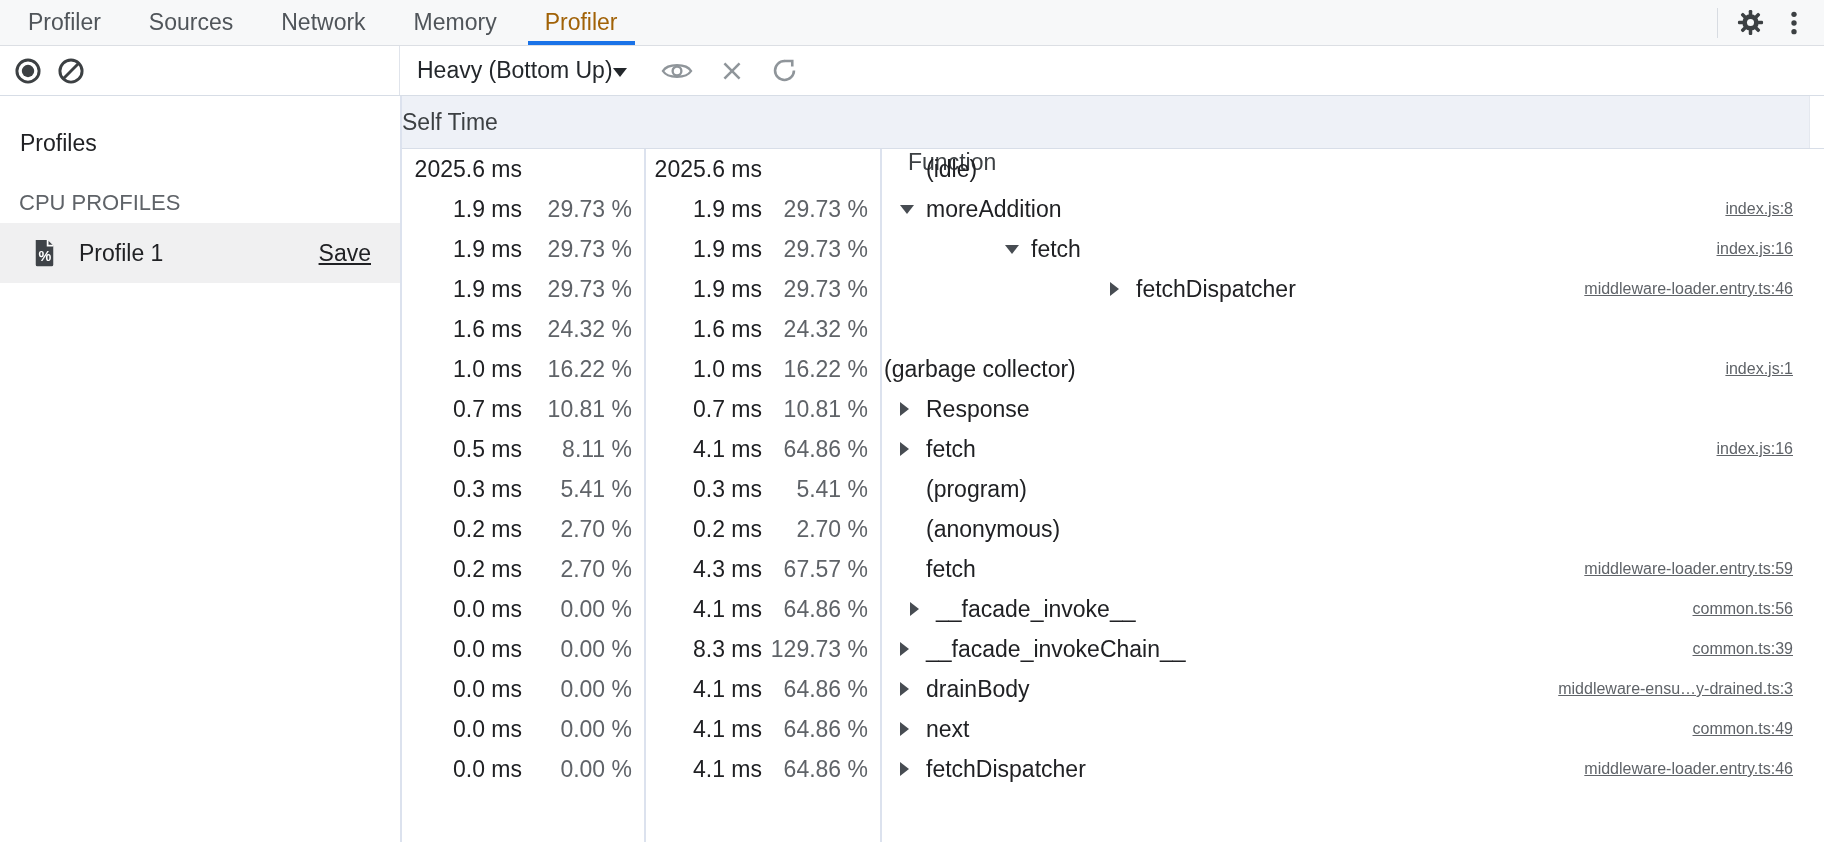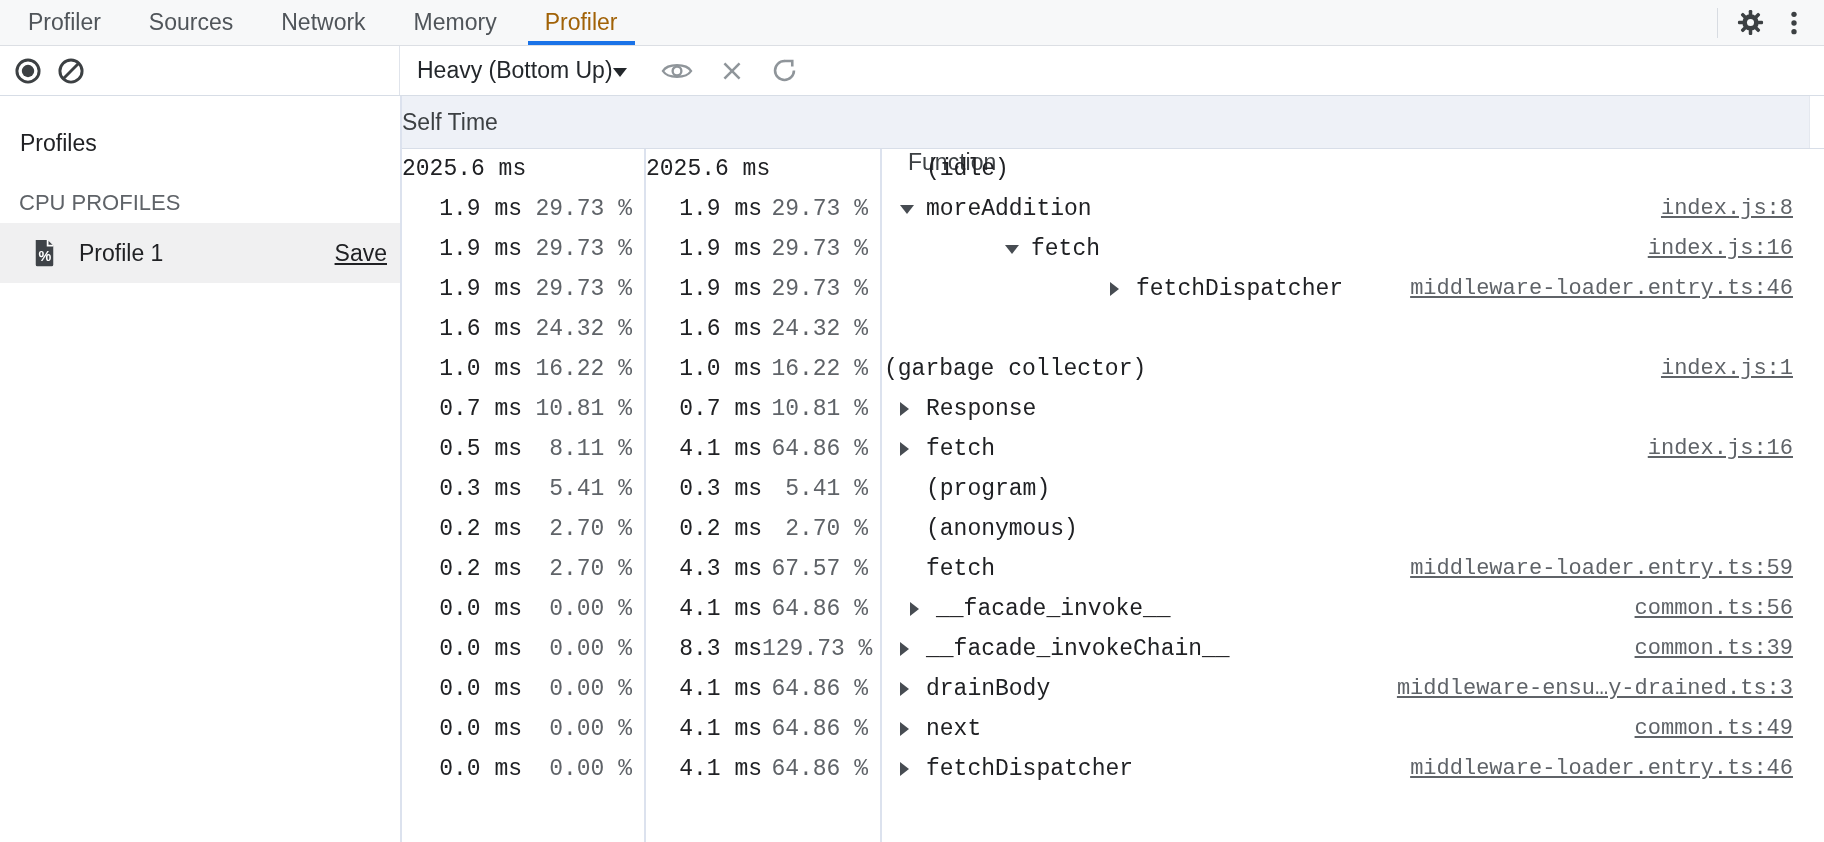--- a/index.html
+++ b/index.html
@@ -27,43 +27,43 @@
   .caret-down{width:0;height:0;border-left:7px solid transparent;border-right:7px solid transparent;border-top:9px solid #23272b;margin-top:3px;}
   .tb-ico{display:flex;align-items:center;justify-content:center;}
   .ml36{margin-left:34px}.ml28{margin-left:26px}
   
   .sidebar{position:absolute;left:0;top:96px;width:400px;bottom:0;background:#ffffff;}
   .sidebar-heading{position:absolute;left:20px;top:34px;font-size:23px;color:#202124;}
   .sidebar-section{position:absolute;left:19px;top:94px;font-size:22px;color:#5f6368;}
   .profile-item{position:absolute;left:0;top:127px;width:400px;height:60px;background:#f0f0f1;display:flex;align-items:center;}
   .profile-icon{margin-left:31px;flex:none;display:flex;}
   .profile-name{margin-left:21px;font-size:23px;color:#202124;}
-  .save-link{position:absolute;right:13px;font-size:23px;color:#202124;text-decoration:underline;cursor:pointer;}
+  .save-link{position:absolute;right:29px;font-size:23px;color:#202124;text-decoration:underline;cursor:pointer;}
   
   .grid{position:absolute;left:400px;top:96px;right:0;bottom:0;border-left:2px solid #dce2ee;overflow:hidden;background:#fff;}
   .colline{position:absolute;top:0;bottom:0;width:2px;background:#dce2ee;}
   .colline-1{left:242px}.colline-2{left:478px}
   .grid-header{position:absolute;top:0;left:0;right:0;height:52px;background:#eef1f7;border-bottom:1px solid #d8dee8;font-size:23px;color:#3c4043;}
   .h-cell{position:absolute;top:0;height:52px;line-height:52px;white-space:nowrap;}
   .h-self{left:0;width:242px;text-align:left;}
   .h-total{left:244px;width:234px;text-align:center;}
   .h-fn{left:506px;margin-top:40px;}
   .scroll-corner{position:absolute;right:0;top:0;width:14px;height:52px;background:#ffffff;border-left:1px solid #e4e8ef;}
-  .grid-body{position:absolute;top:53px;left:0;right:0;bottom:0;font-family:Liberation Mono, monospace;}
+  .grid-body{position:absolute;top:53px;left:0;right:0;bottom:0;}
   .row{position:relative;height:40px;line-height:40px;font-size:23px;}
   .c{position:absolute;top:0;height:40px;text-align:right;white-space:nowrap;}
   .c-self-ms{left:0;width:120px;color:#202124;}
   .c-self-pct{left:120px;width:110px;color:#5f6368;}
   .c-total-ms{left:244px;width:116px;color:#202124;}
   .c-total-pct{left:360px;width:106px;color:#5f6368;}
   .c-fn{position:absolute;left:480px;top:0;height:40px;display:flex;align-items:center;white-space:nowrap;color:#202124;}
   .expander{width:26px;height:40px;display:flex;align-items:center;flex:none;}
   .tri-exp{width:0;height:0;border-left:7.5px solid transparent;border-right:7.5px solid transparent;border-top:9.5px solid #474c52;}
   .tri-col{width:0;height:0;border-top:7.5px solid transparent;border-bottom:7.5px solid transparent;border-left:9.5px solid #474c52;}
-  .src-link{position:absolute;right:31px;top:0;height:40px;line-height:40px;color:#5f6368;text-decoration:underline;font-size:22px;cursor:pointer;white-space:nowrap;}
+  .src-link{position:absolute;right:31px;top:0;height:40px;line-height:40px;color:#5f6368;text-decoration:underline;font-size:16px;cursor:pointer;white-space:nowrap;}
 </style>
 </head>
 <body>
 
 <div class="tabbar">
   <div class="tabs">
     <div class="tab">
         <span>Profiler</span>
       </div>
     <div class="tab">

